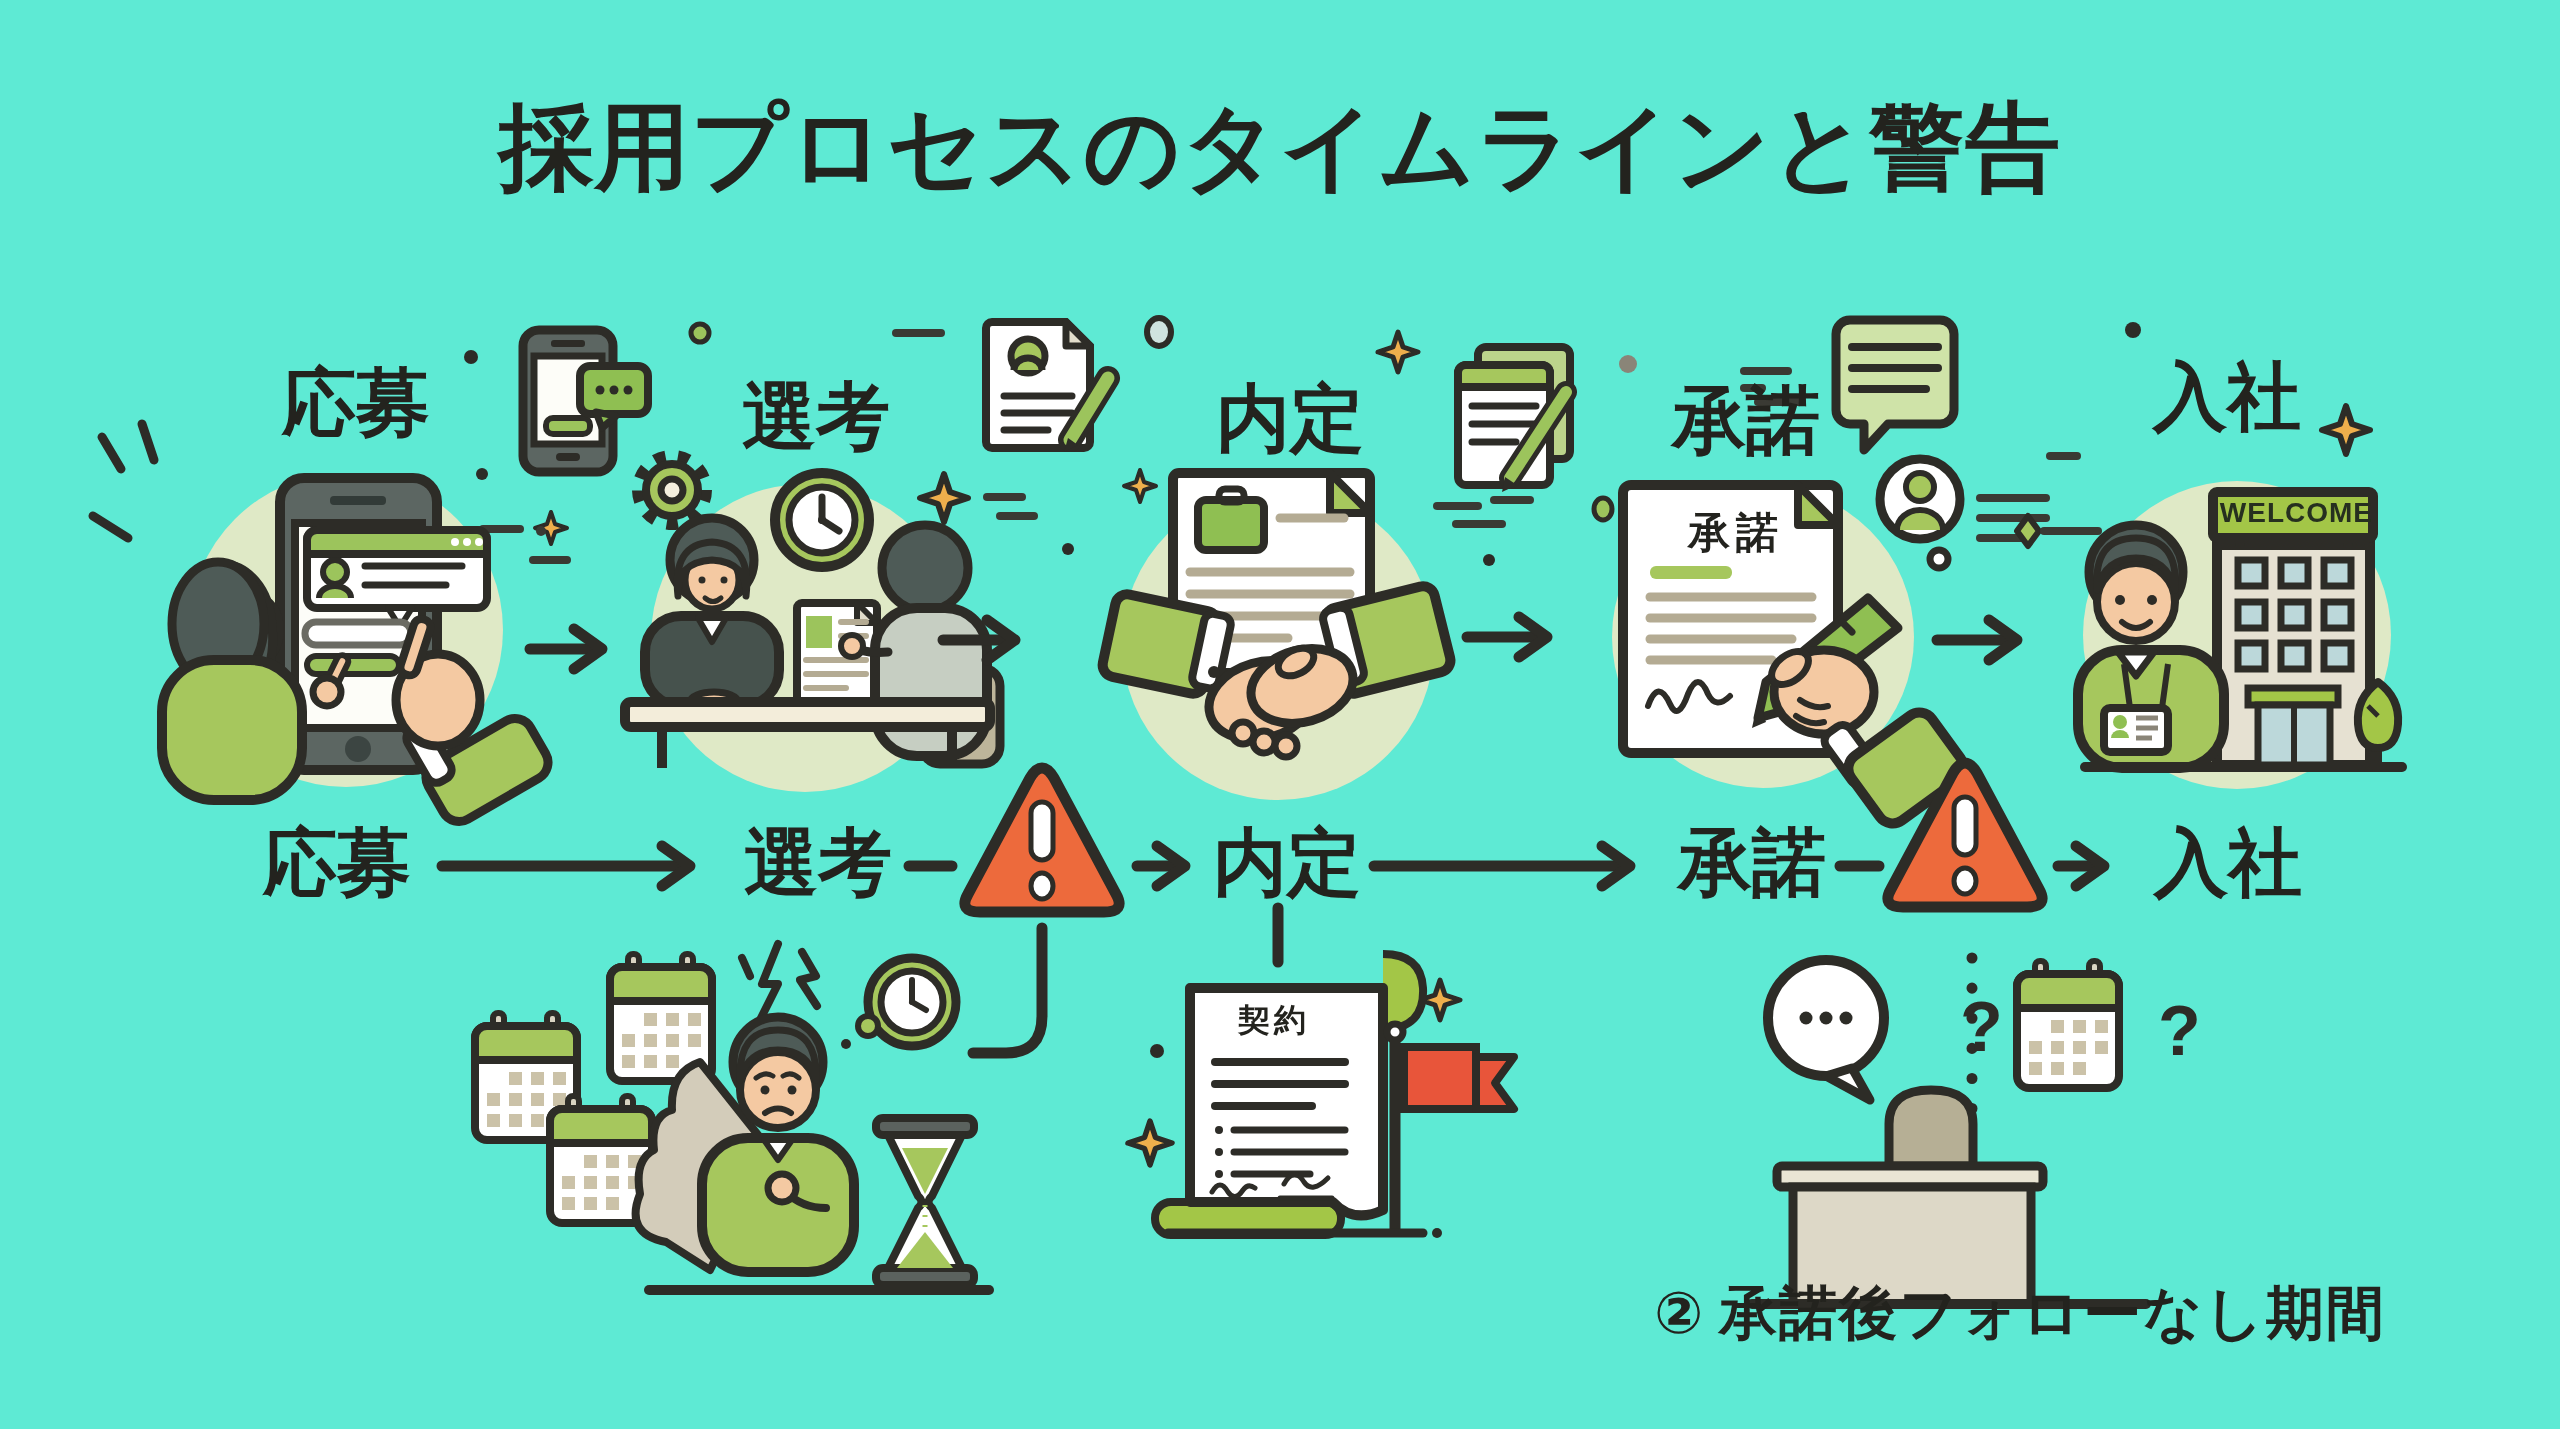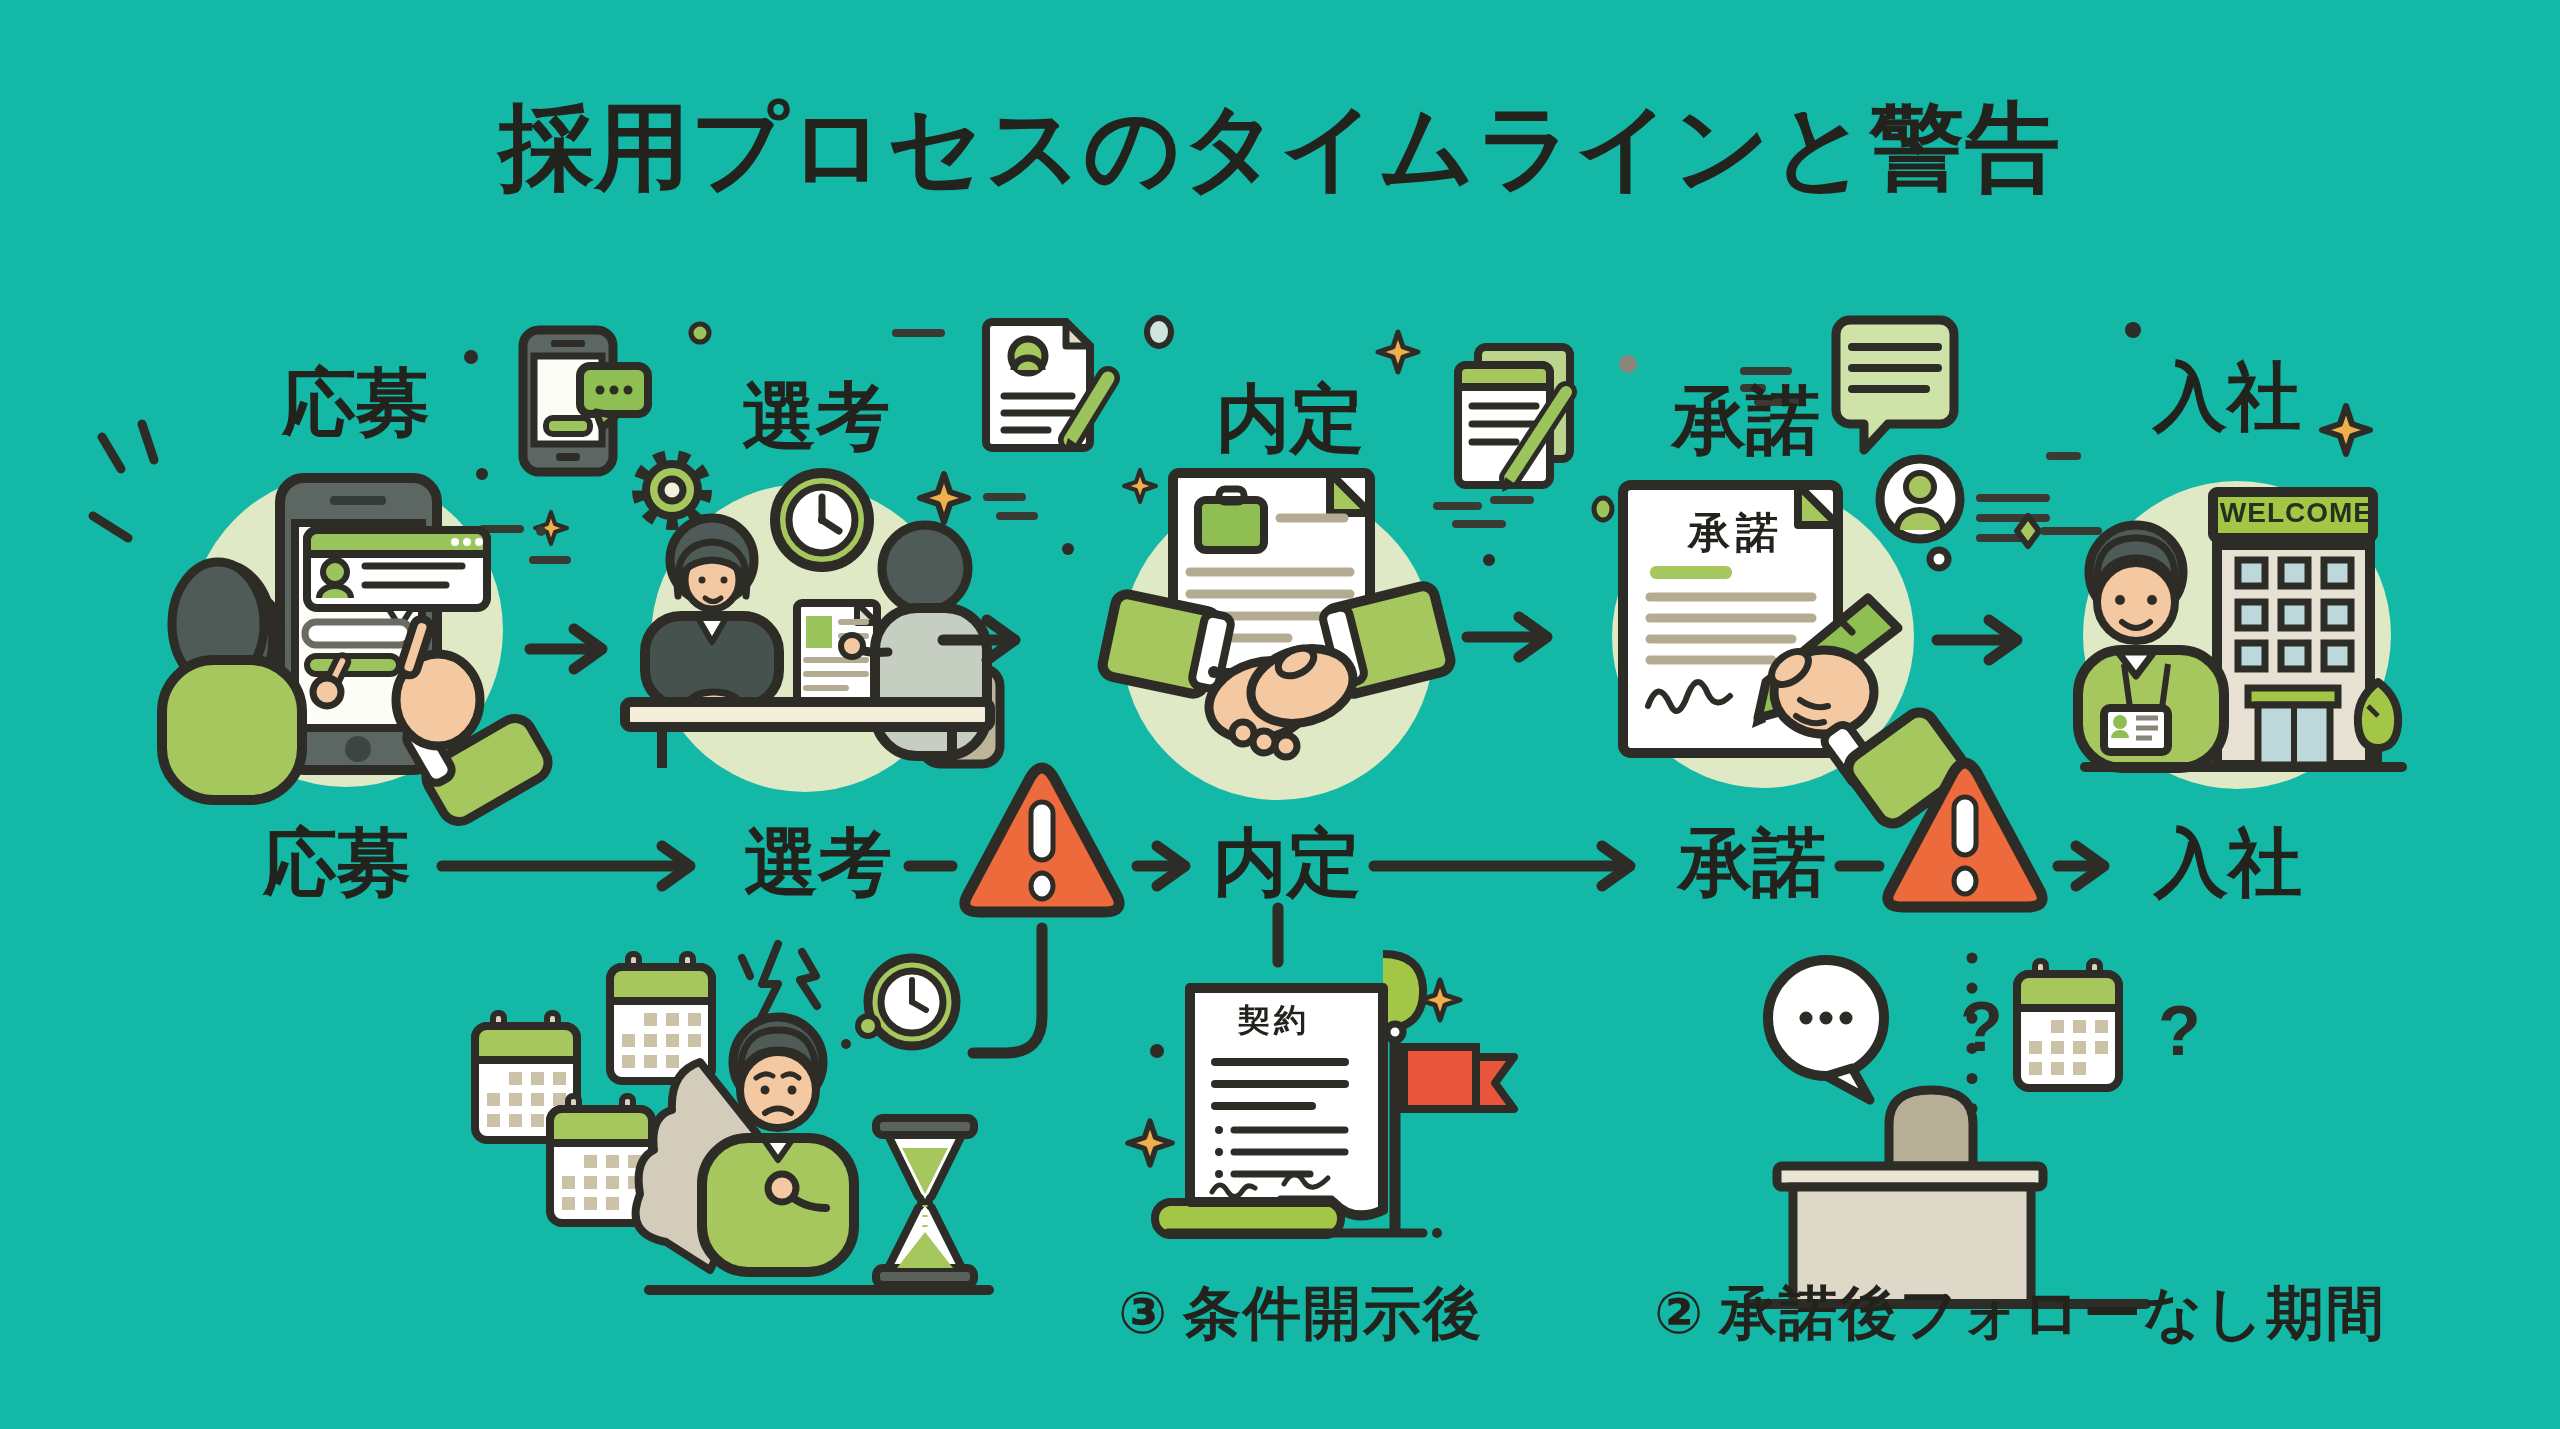--- a/index.html
+++ b/index.html
@@ -1,16 +1,16 @@
 <!DOCTYPE html>
 <html><head>
 <meta charset="utf-8">
 <style>
   html,body{margin:0;padding:0;background:#f4efde;}
-  #canvas{position:relative;width:2560px;height:1429px;background:#14b8a6;overflow:hidden;
+  #canvas{position:relative;width:2560px;height:1429px;background:#5eead4;overflow:hidden;
           font-family:"Liberation Sans","DejaVu Sans",sans-serif;color:#23231e;}
   #art{position:absolute;left:0;top:0;}
   .txt{position:absolute;font-weight:900;white-space:nowrap;line-height:1;color:#23231e;}
   #title{top:100px;left:0;width:2560px;text-align:center;font-size:95px;letter-spacing:1px;}
   .step-label{font-size:74px;}
   .tl-label{font-size:74px;top:826px;}
   .anno{font-size:58px;top:1284px;letter-spacing:2px;}
   .anno .num{margin-right:14px;}
   .doc-title{font-weight:900;}
   #acceptance-title{left:1688px;top:512px;font-size:42px;letter-spacing:6px;}
@@ -498,20 +498,17 @@
 <div class="txt tl-label" style="left:1678px;">承諾</div>
 <div class="txt tl-label" style="left:2154px;">入社</div>
 
 <div class="txt doc-title" id="acceptance-title">承諾</div>
 <div class="txt doc-title" id="contract-title">契約</div>
 <div class="txt" id="welcome-sign-text" style="font-weight:900;">WELCOME</div>
 
 <div class="txt qmark" id="q-left">?</div>
 <div class="txt qmark" id="q-right">?</div>
 
-<div class="txt anno" style="left:1118px;">
-  <span class="num">③</span><span>条件開示後</span>
-</div>
 <div class="txt anno" style="left:1610px;margin-left:44px;">
   <span class="num">②</span><span>承諾後フォローなし期間</span>
 </div>
 
 </div>
 
 </body></html>

